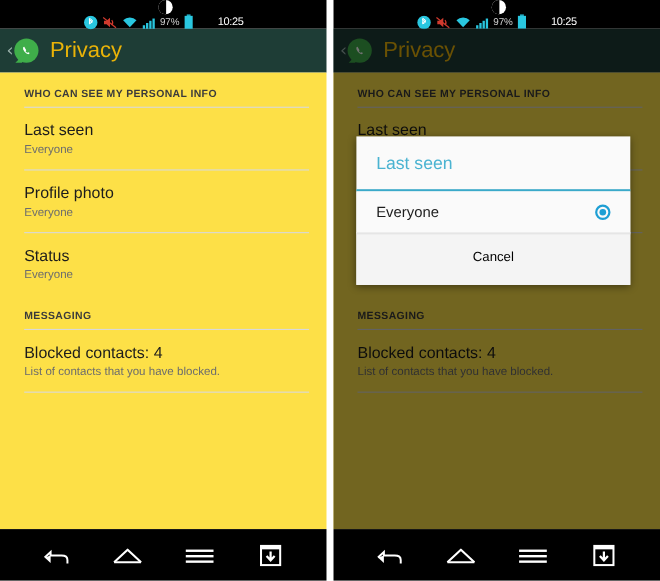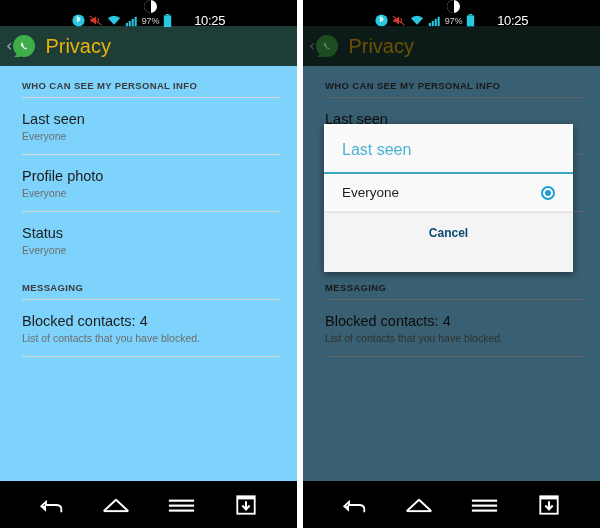--- a/index.html
+++ b/index.html
@@ -68,21 +68,21 @@
     border-radius: 13px 0 0 13px;
   }
   .sb-ico { display: block; }
   .batt-pct {
     color: #cfcfcf;
     font-size: 9px;
     letter-spacing: -0.2px;
   }
   .sb-time {
     color: #ffffff;
-    font-size: 13px;
+    font-size: 10px;
     margin-left: 18px;
     letter-spacing: -0.3px;
   }
 
   
   .appbar {
     height: 40px;
     background: #1e3d36;
     display: flex;
     align-items: center;
@@ -114,21 +114,21 @@
     border-top: 6px solid transparent;
   }
   .appbar-title {
     color: #eab308;
     font-size: 20px;
     margin-left: 10px;
   }
 
   
   .content {
-    background: #7dd3fc;
+    background: #fde047;
     height: 415px;
     position: relative;
   }
   .section-head {
     font-size: 9.5px;
     font-weight: bold;
     color: #3b3b3b;
     letter-spacing: 0.35px;
     padding: 14px 0 6px 22px;
   }
@@ -224,25 +224,24 @@
     content: "";
     display: block;
     width: 6px; height: 6px;
     border-radius: 50%;
     background: #1e9fd4;
     margin: 2px auto 0 auto;
   }
   .dlg-cancel {
     text-align: center;
     font-size: 12px;
-    color: #0c4a6e;
-    padding: 13px 0 32px 0;
+    color: #000000;
+    padding: 13px 0 19px 0;
     background: #f4f4f4;
     border-top: 1px solid #e2e2e2;
-    font-weight: bold;
   }
 </style>
 </head>
 <body>
 
 <div class="stage">
 
   <div class="phone phone-left">
 
     <div class="statusbar">

